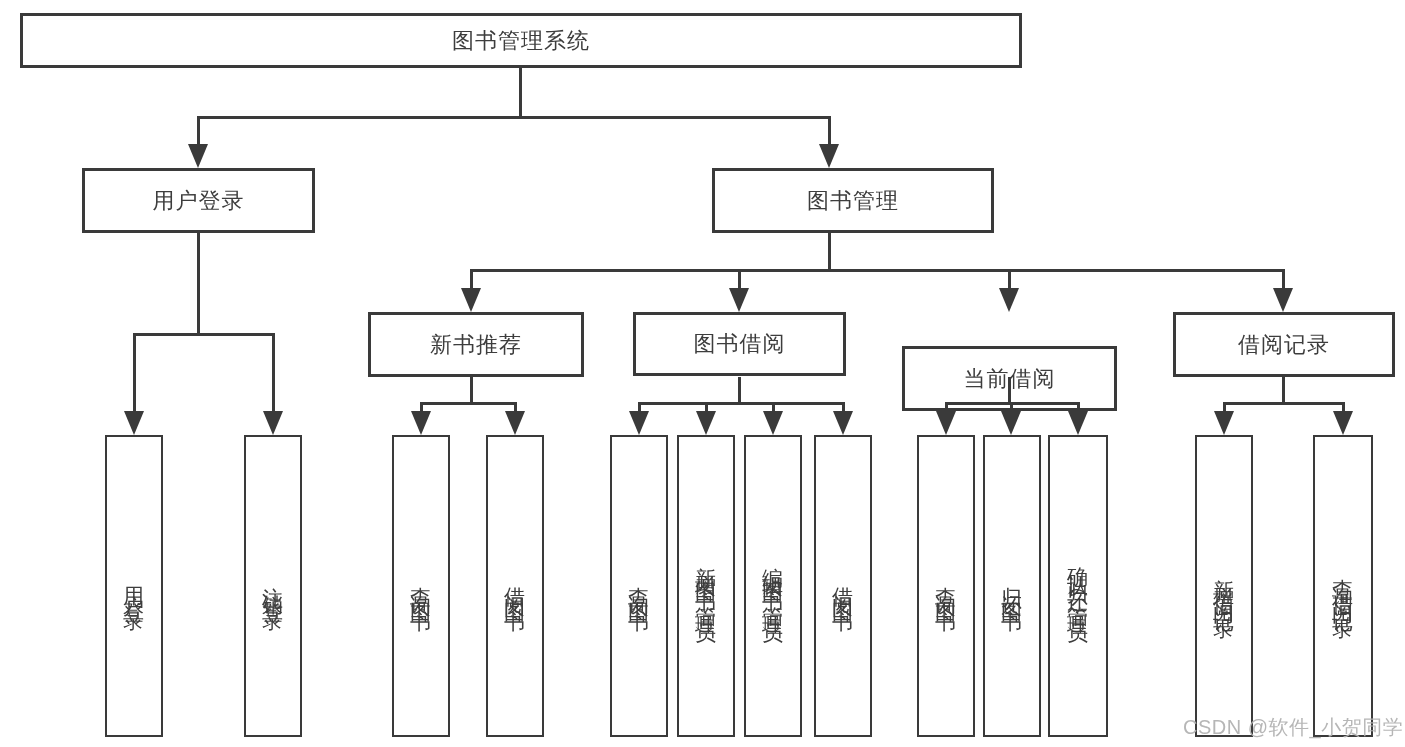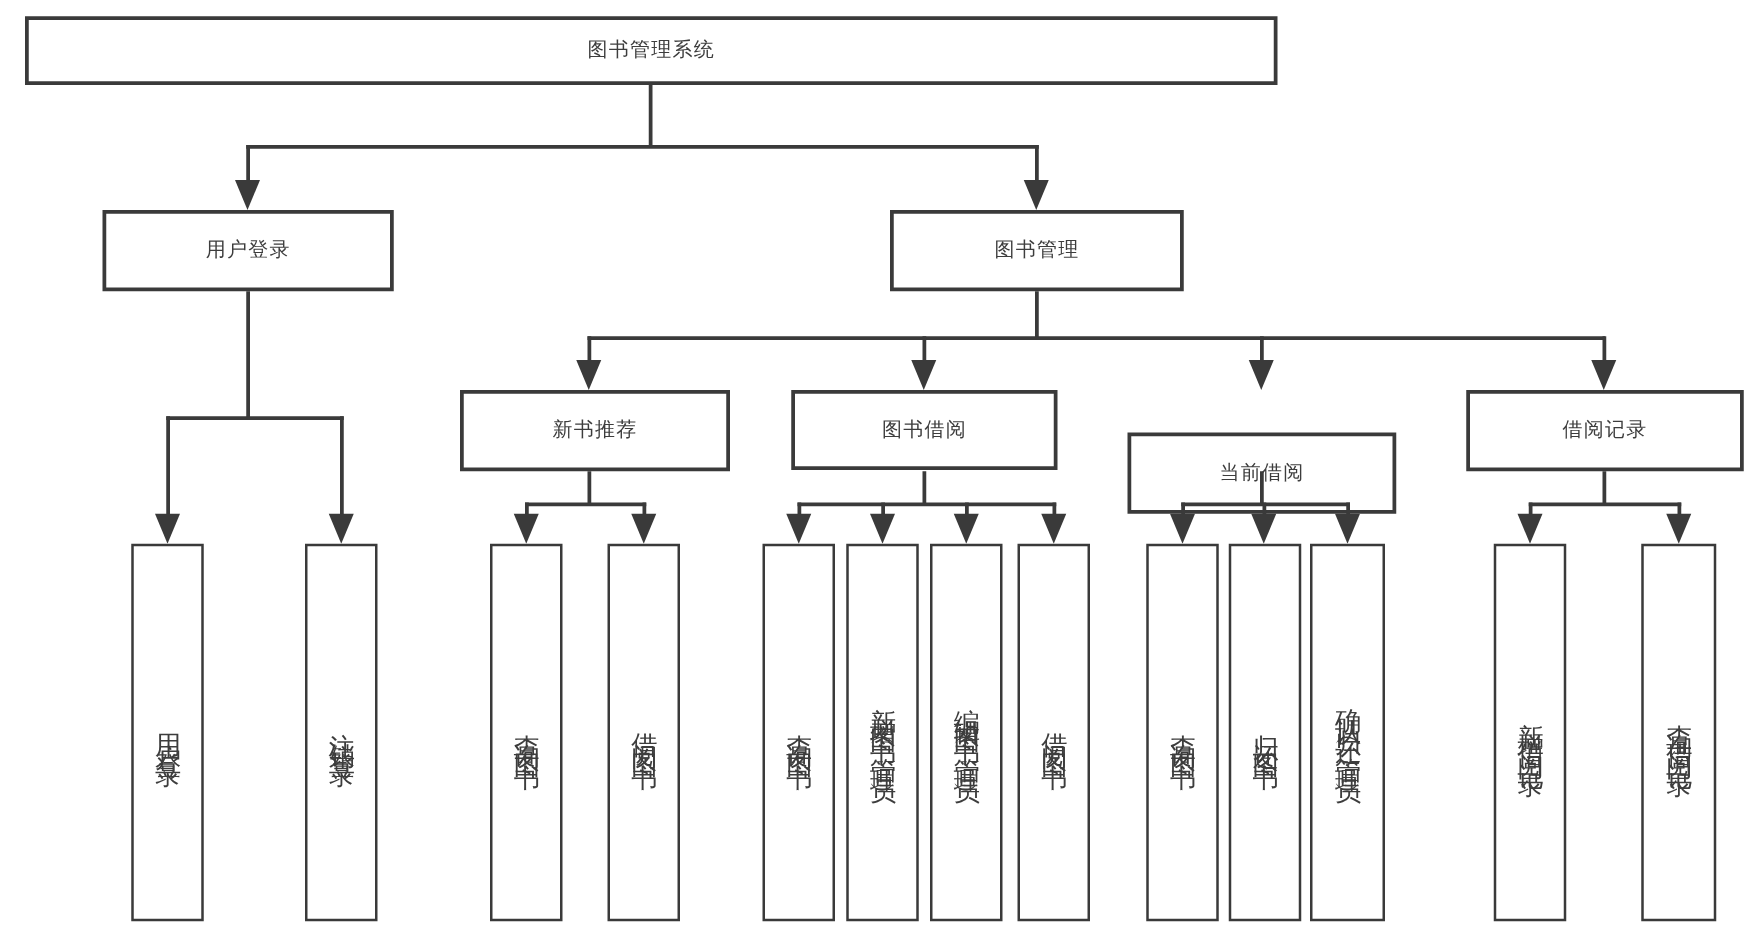--- a/index.html
+++ b/index.html
@@ -17,21 +17,21 @@
     position: absolute;
     box-sizing: border-box;
     background: #ffffff;
     border: 3px solid #3a3a3a;
     display: flex;
     align-items: center;
     justify-content: center;
     text-align: center;
   }
   .h-node span {
-    font-size: 16px;
+    font-size: 22px;
     letter-spacing: 1px;
     white-space: nowrap;
     color: #3d3d3d;
   }
   .leaf { border-width: 2.5px; }
   .leaf span {
     writing-mode: vertical-rl;
     font-size: 21px;
     letter-spacing: 8px;
     line-height: 1;
@@ -70,21 +70,21 @@
   <div class="ln" style="left:519px; top:68px;  width:3px;  height:50px;"></div>
   <div class="ln" style="left:197px; top:116px; width:634px; height:3px;"></div>
   <div class="ln" style="left:197px; top:116px; width:3px;  height:30px;"></div>
   <div class="ar" style="left:188px; top:144px;"></div>
   <div class="ln" style="left:828px; top:116px; width:3px;  height:30px;"></div>
   <div class="ar" style="left:819px; top:144px;"></div>
 
   <div class="node h-node" style="left:82px; top:168px; width:233px; height:65px;">
     <span>用户登录</span>
   </div>
-  <div class="node h-node" style="left:712px; top:168px; width:235px; height:65px;">
+  <div class="node h-node" style="left:712px; top:168px; width:282px; height:65px;">
     <span>图书管理</span>
   </div>
 
   <div class="ln" style="left:197px; top:233px; width:3px;   height:102px;"></div>
   <div class="ln" style="left:133px; top:333px; width:142px; height:3px;"></div>
   <div class="ln" style="left:133px; top:333px; width:3px;   height:79px;"></div>
   <div class="ar" style="left:124px; top:411px;"></div>
   <div class="ln" style="left:272px; top:333px; width:3px;   height:79px;"></div>
   <div class="ar" style="left:263px; top:411px;"></div>
 
@@ -183,14 +183,15 @@
     <span>确认归还（管理员）</span>
   </div>
 
   <div class="node leaf" style="left:1195px; top:435px; width:58px; height:302px;">
     <span>新增借阅记录</span>
   </div>
   <div class="node leaf" style="left:1313px; top:435px; width:60px; height:302px;">
     <span>查询借阅记录</span>
   </div>
 
+  <div class="watermark">CSDN @软件_小贺同学</div>
 
 </div>
 
 </body></html>

